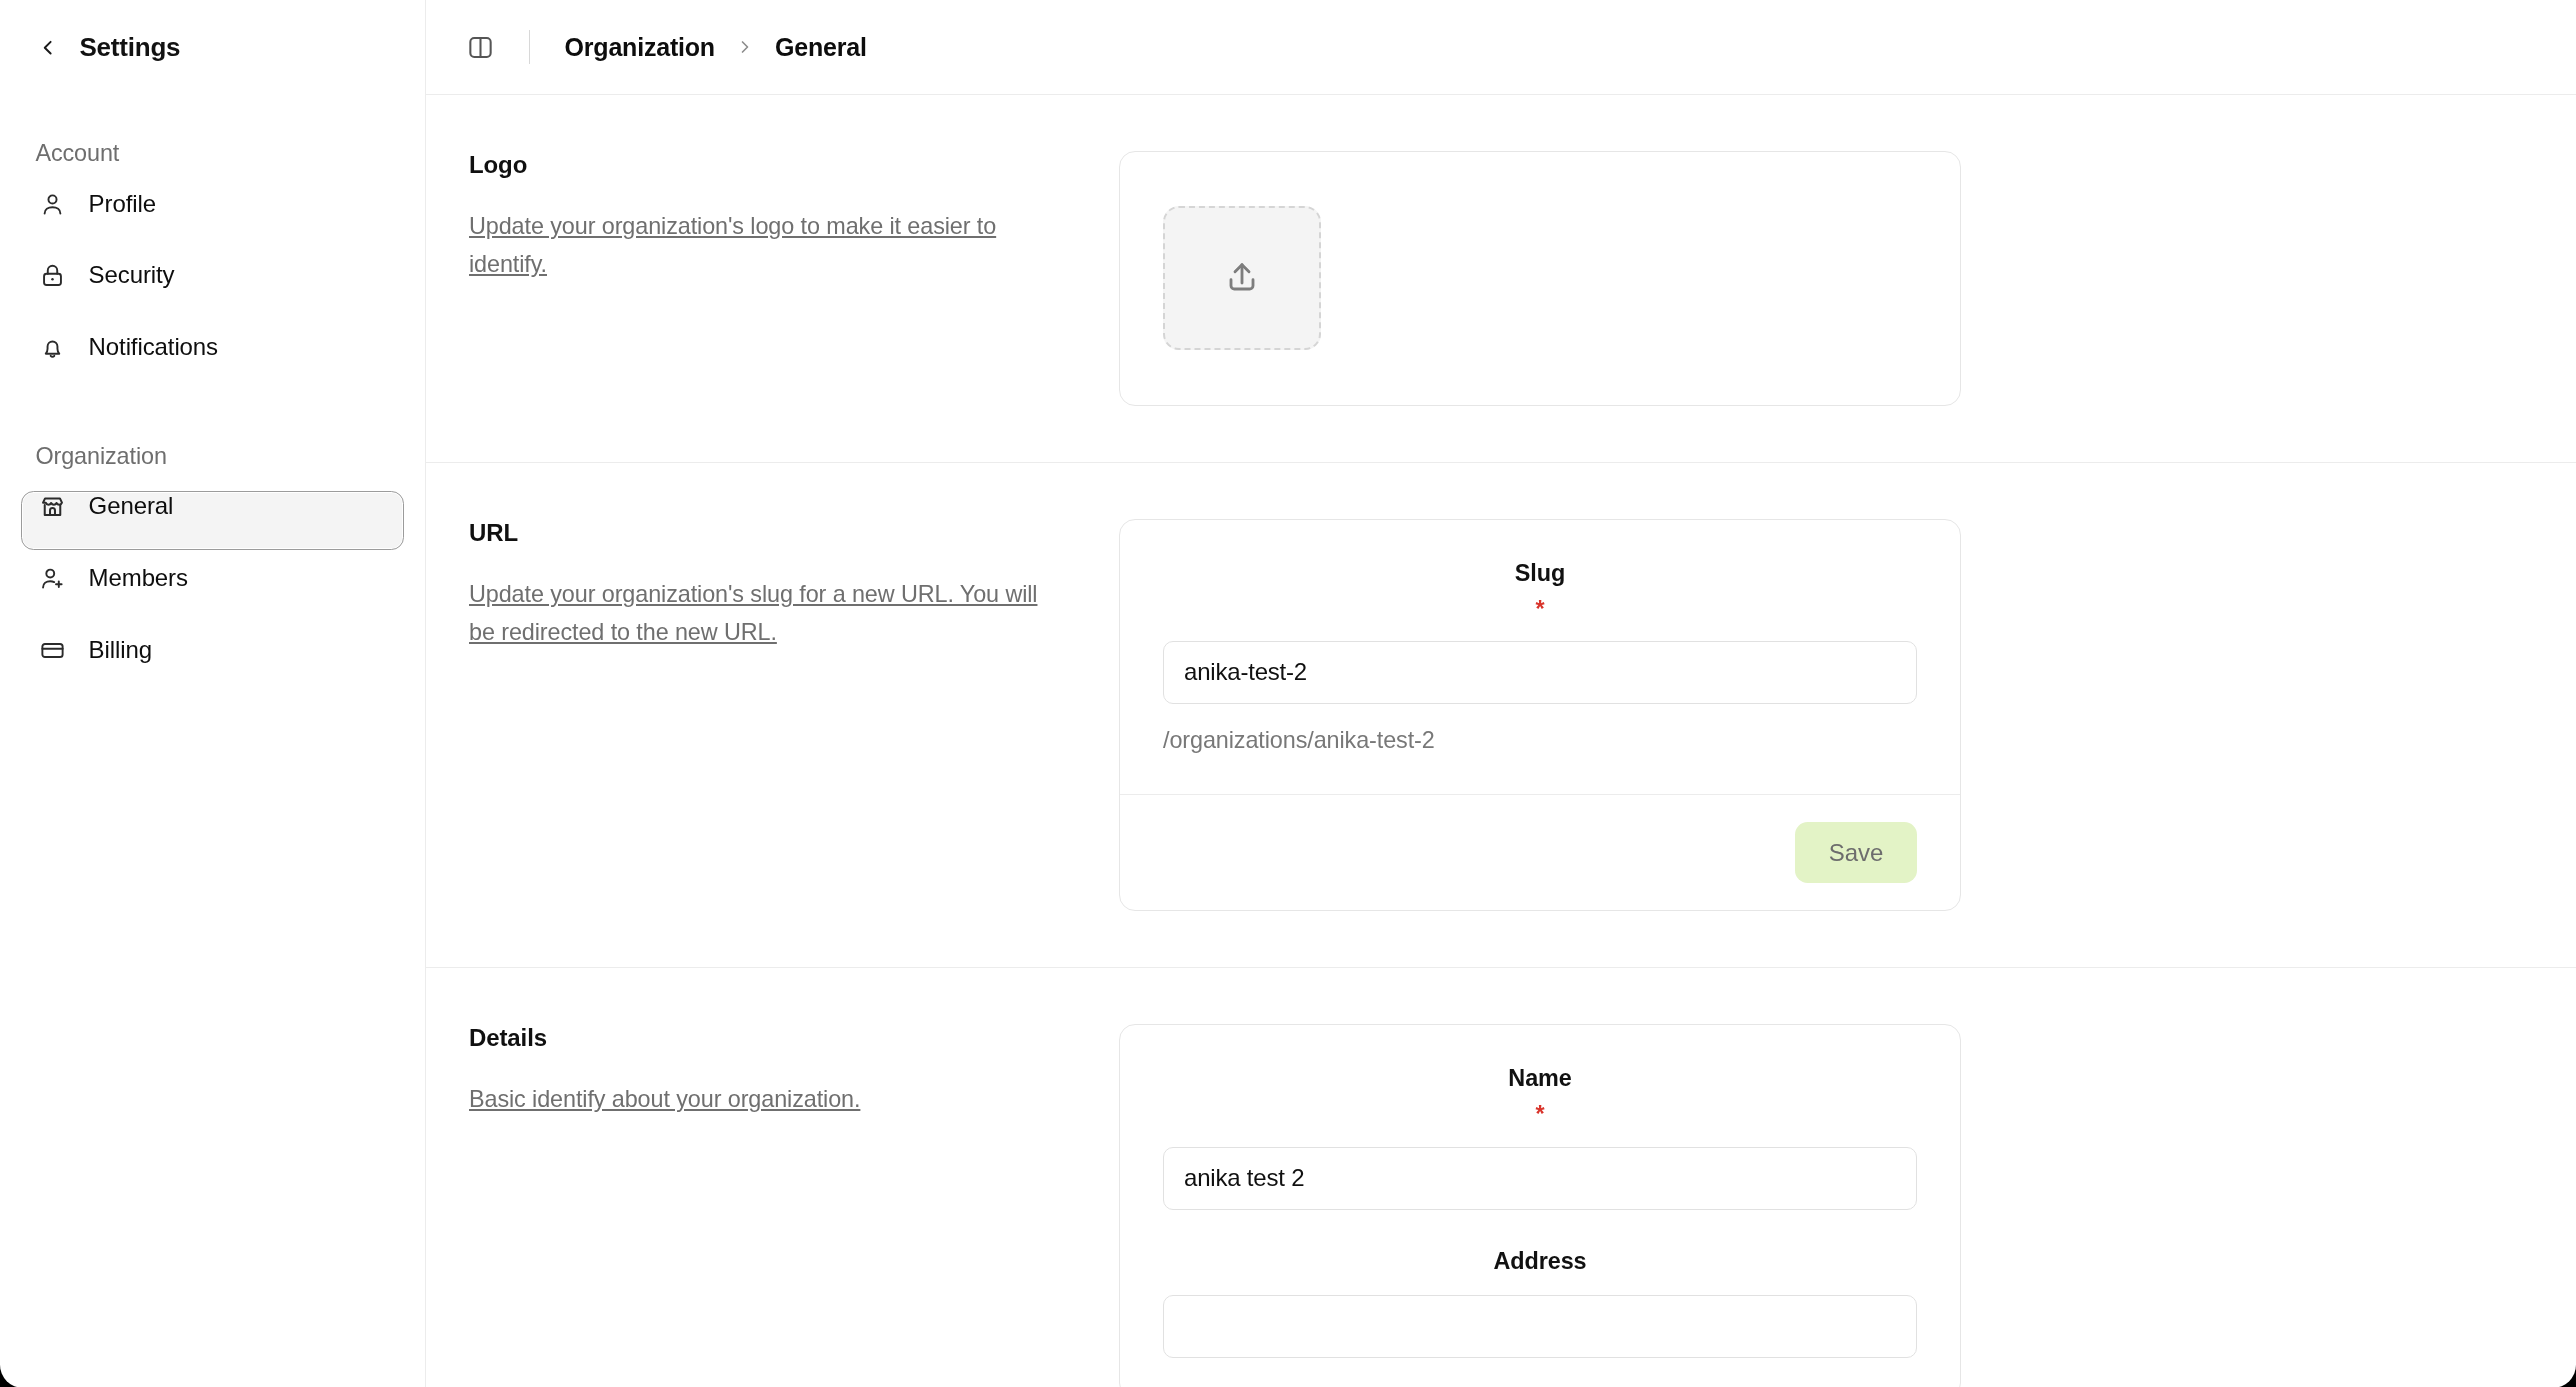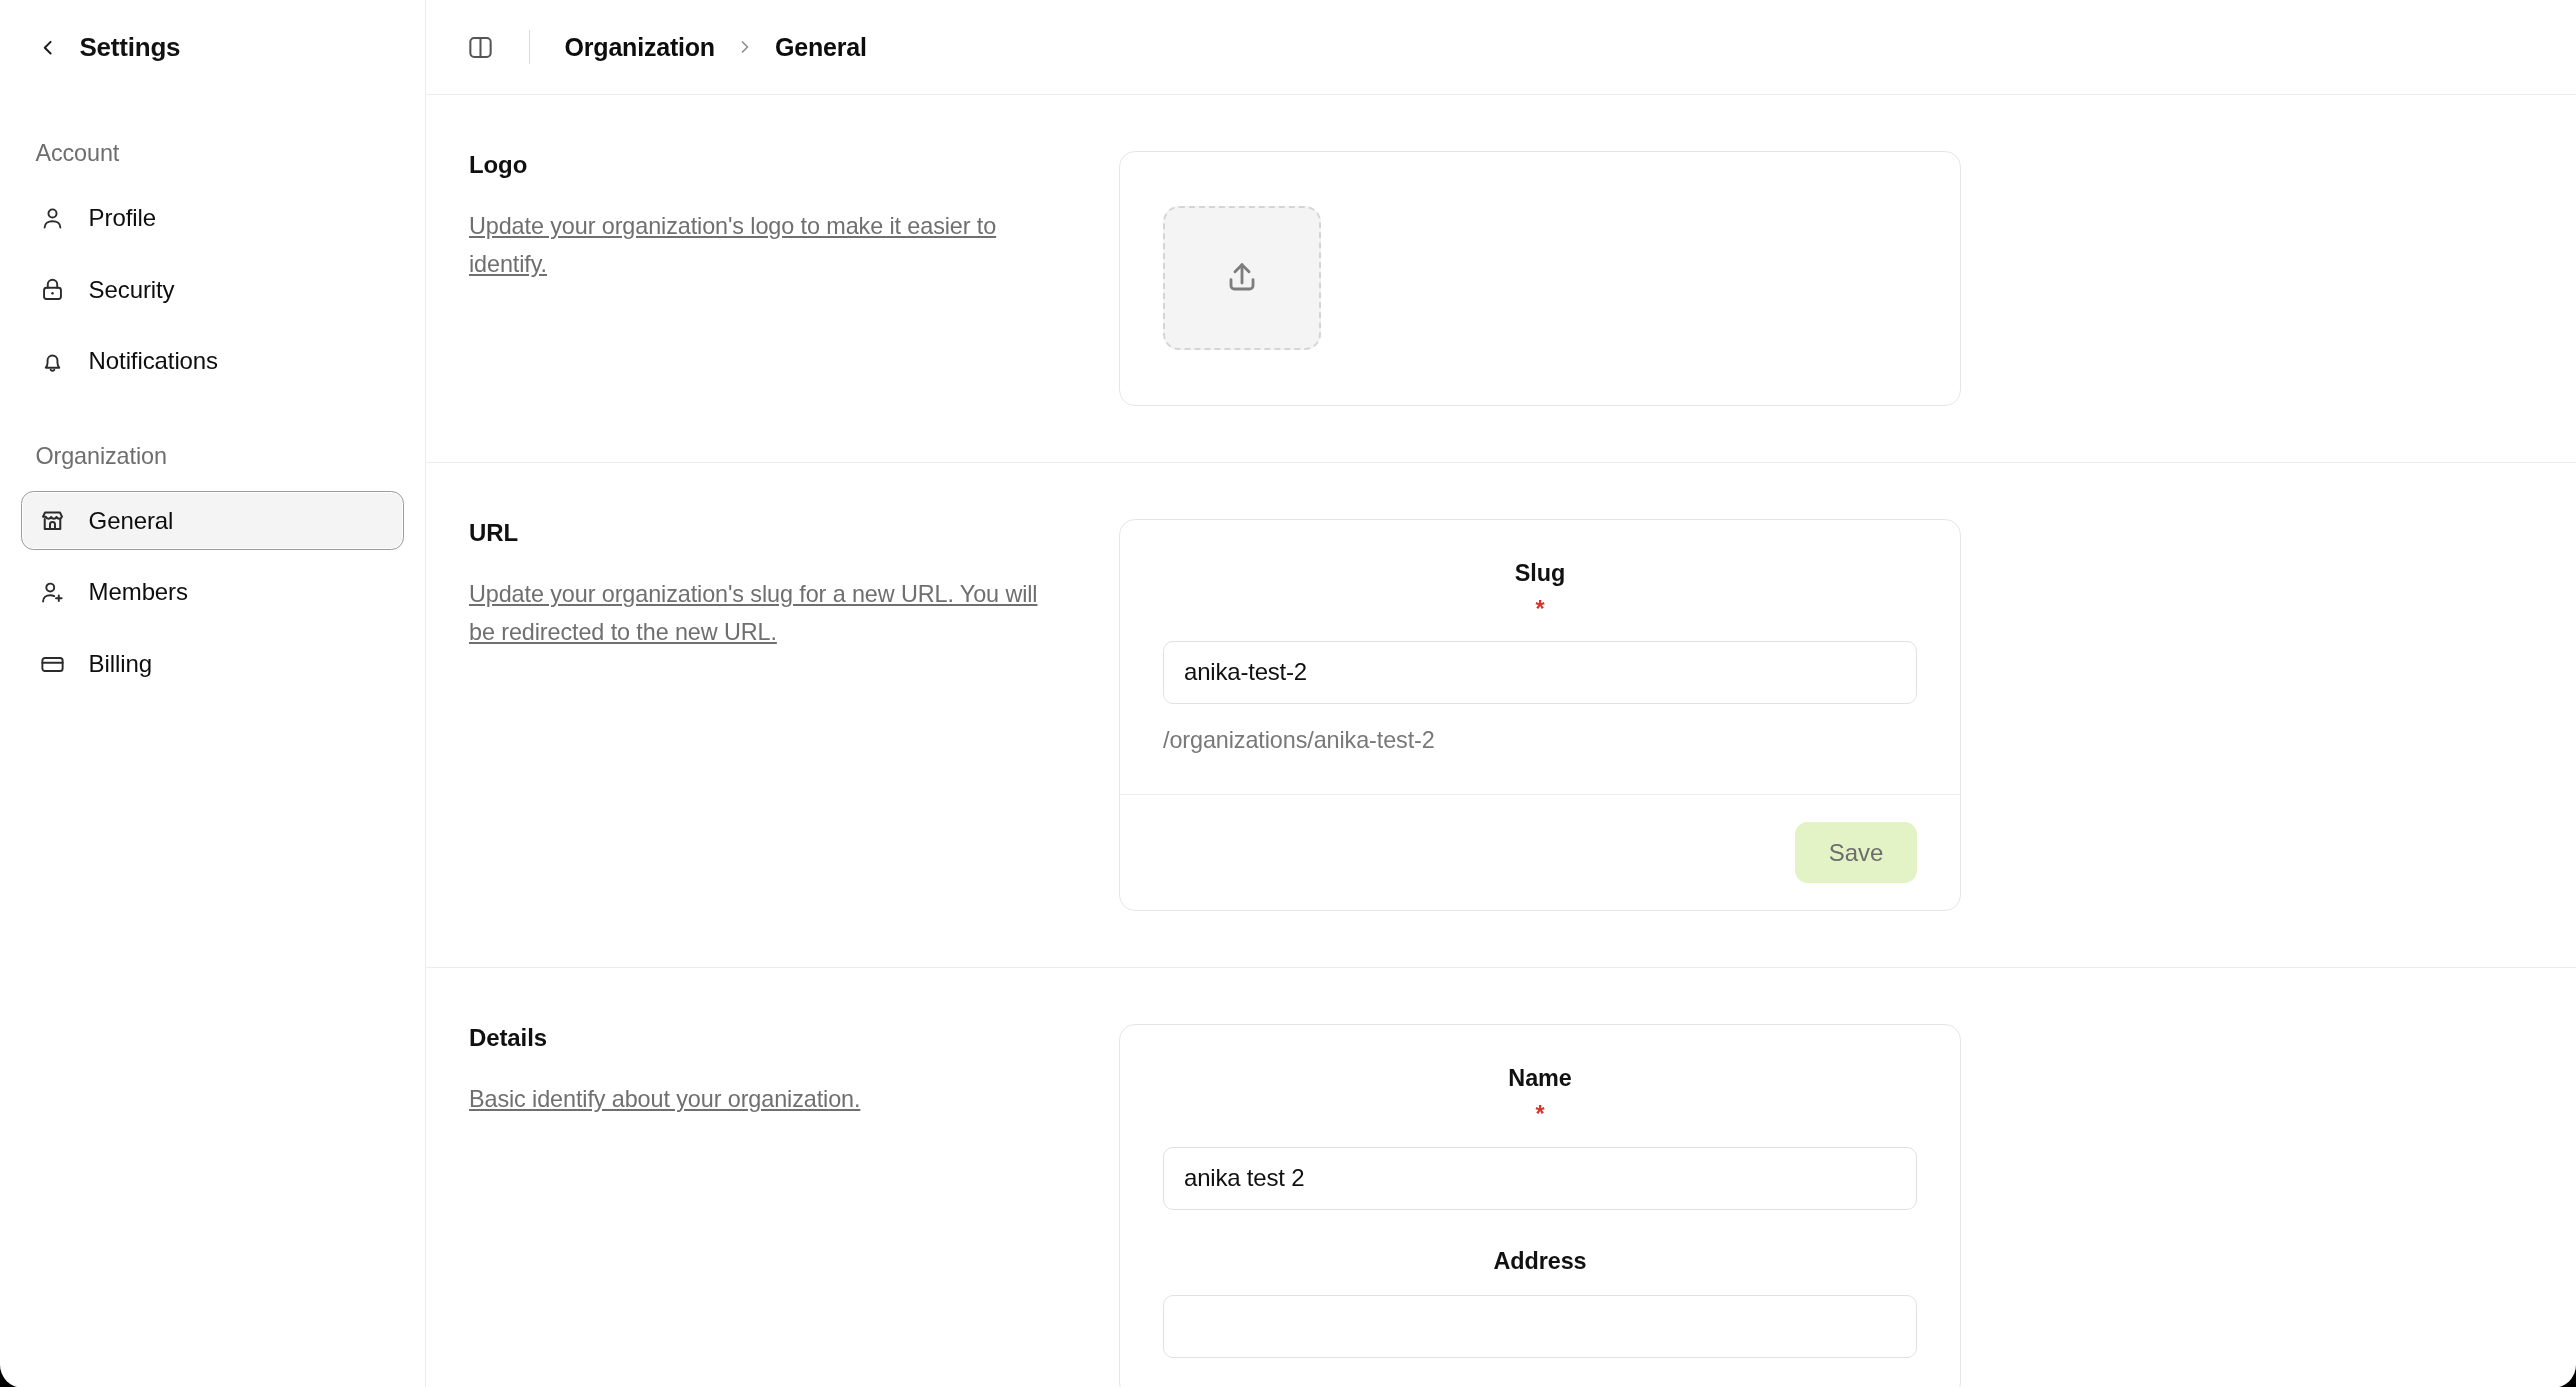--- a/index.html
+++ b/index.html
@@ -67,21 +67,21 @@
     color: #6e6e6e;
     padding-left: 14.4px;
     margin-bottom: 21.6px;
     letter-spacing: -0.1px;
   }
 
   .group + .group { margin-top: 52px; }
 
   .nav-item {
     display: flex;
-    align-items: center;
+    align-items: flex-start;
     gap: 21.6px;
     height: 59px;
     padding: 0 16px;
     border-radius: 12.6px;
     cursor: pointer;
     border: 1.8px solid transparent;
     margin-bottom: 12.6px;
   }
 
   .nav-item .nav-icon {

